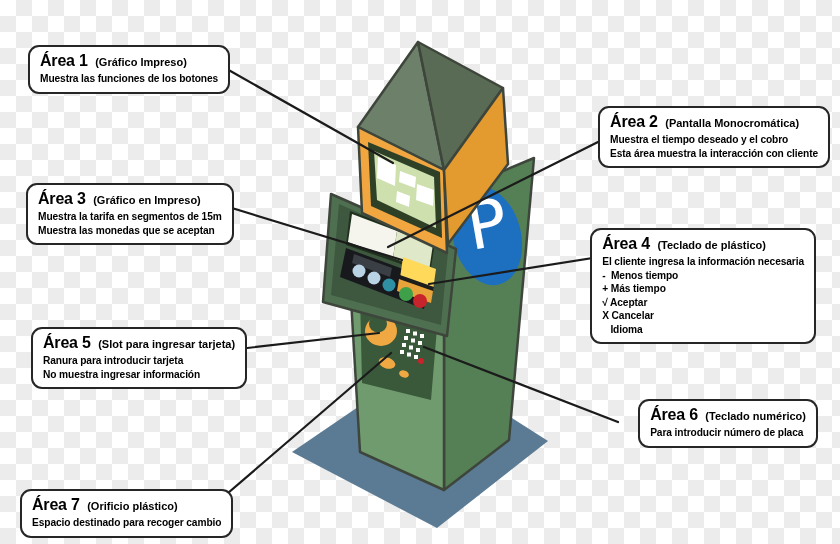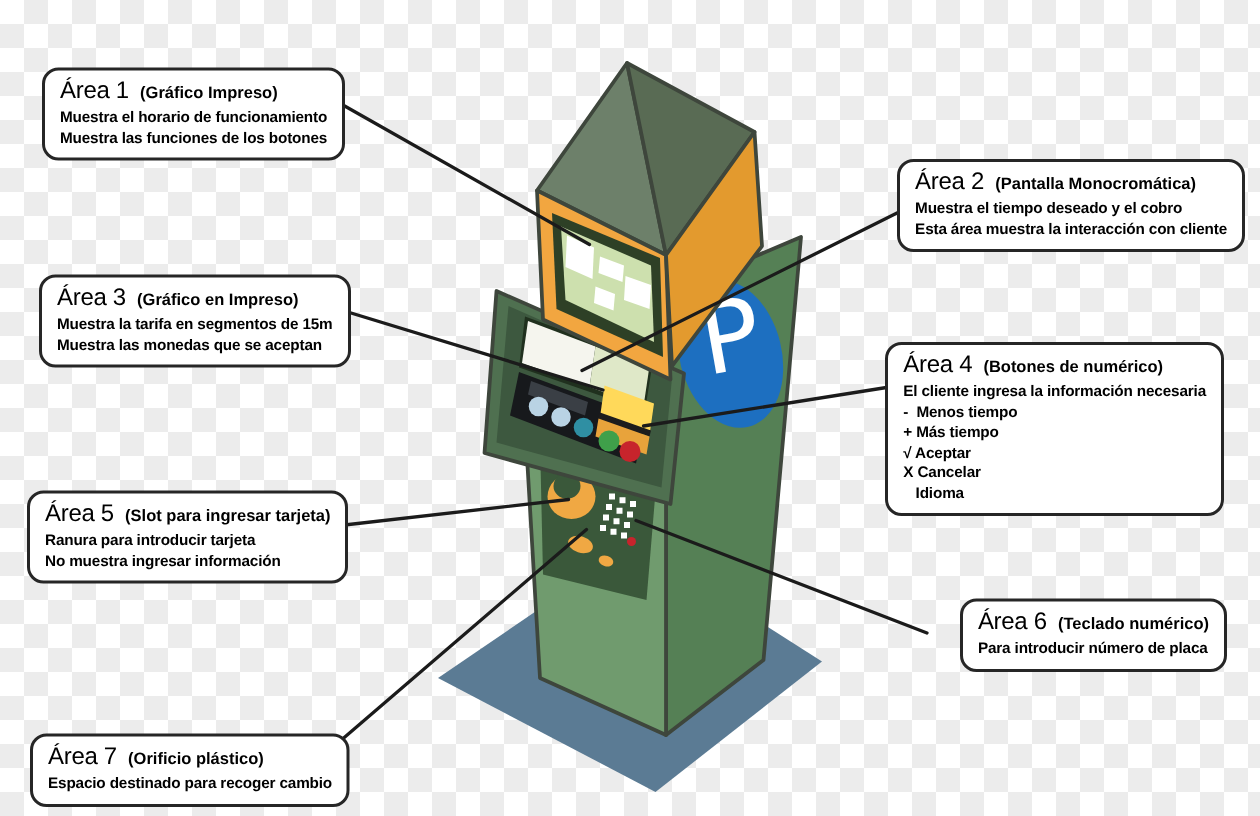--- a/index.html
+++ b/index.html
@@ -20,21 +20,21 @@
     position: absolute;
     z-index: 2;
     background: #ffffff;
     border: 2px solid #262626;
     border-radius: 11px;
     padding: 4px 10px 6px 10px;
     white-space: nowrap;
     box-sizing: border-box;
   }
   .co-title { line-height: 20px; }
-  .co-num  { font-size: 16px; font-weight: normal; letter-spacing: -0.2px; color: #000; }
+  .co-num  { font-size: 16px; font-weight: bold; letter-spacing: -0.2px; color: #000; }
   .co-sub  { font-size: 11px; font-weight: bold; margin-left: 3px; color: #000; text-align: right; }
   .co-line { font-size: 10.2px; font-weight: bold; line-height: 13.5px;
              letter-spacing: -0.1px; color: #000; white-space: pre; }
 </style>
 </head>
 <body>
 
 <div id="stage">
 
   <svg id="art" width="840" height="544" viewBox="0 0 840 544">
@@ -132,21 +132,20 @@
       <line x1="618" y1="422" x2="424" y2="347" stroke="#1b1b1b"></line>
       <line x1="214" y1="505" x2="391" y2="353" stroke="#1b1b1b"></line>
     </g>
   </svg>
 
   <div class="callout" style="left:28px; top:45px;">
     <div class="co-title">
       <span class="co-num">Área 1</span>
       <span class="co-sub">(Gráfico Impreso)</span>
     </div>
-    <div class="co-line">Muestra el horario de funcionamiento</div>
     <div class="co-line">Muestra las funciones de los botones</div>
   </div>
 
   <div class="callout" style="right:10px; top:106px;">
     <div class="co-title">
       <span class="co-num">Área 2</span>
       <span class="co-sub">(Pantalla Monocromática)</span>
     </div>
     <div class="co-line">Muestra el tiempo deseado y el cobro</div>
     <div class="co-line">Esta área muestra la interacción con cliente</div>
@@ -157,31 +156,31 @@
       <span class="co-num">Área 3</span>
       <span class="co-sub">(Gráfico en Impreso)</span>
     </div>
     <div class="co-line">Muestra la tarifa en segmentos de 15m</div>
     <div class="co-line">Muestra las monedas que se aceptan</div>
   </div>
 
   <div class="callout" style="right:24px; top:228px;">
     <div class="co-title">
       <span class="co-num">Área 4</span>
-      <span class="co-sub">(Botones de numérico)</span>
+      <span class="co-sub">(Teclado de plástico)</span>
     </div>
     <div class="co-line">El cliente ingresa la información necesaria</div>
     <div class="co-line">-  Menos tiempo</div>
     <div class="co-line">+ Más tiempo</div>
     <div class="co-line">√ Aceptar</div>
     <div class="co-line">X Cancelar</div>
     <div class="co-line">   Idioma</div>
   </div>
 
-  <div class="callout" style="left:18px; top:327px;">
+  <div class="callout" style="left:31px; top:327px;">
     <div class="co-title">
       <span class="co-num">Área 5</span>
       <span class="co-sub">(Slot para ingresar tarjeta)</span>
     </div>
     <div class="co-line">Ranura para introducir tarjeta</div>
     <div class="co-line">No muestra ingresar información</div>
   </div>
 
   <div class="callout" style="right:22px; top:399px;">
     <div class="co-title">

